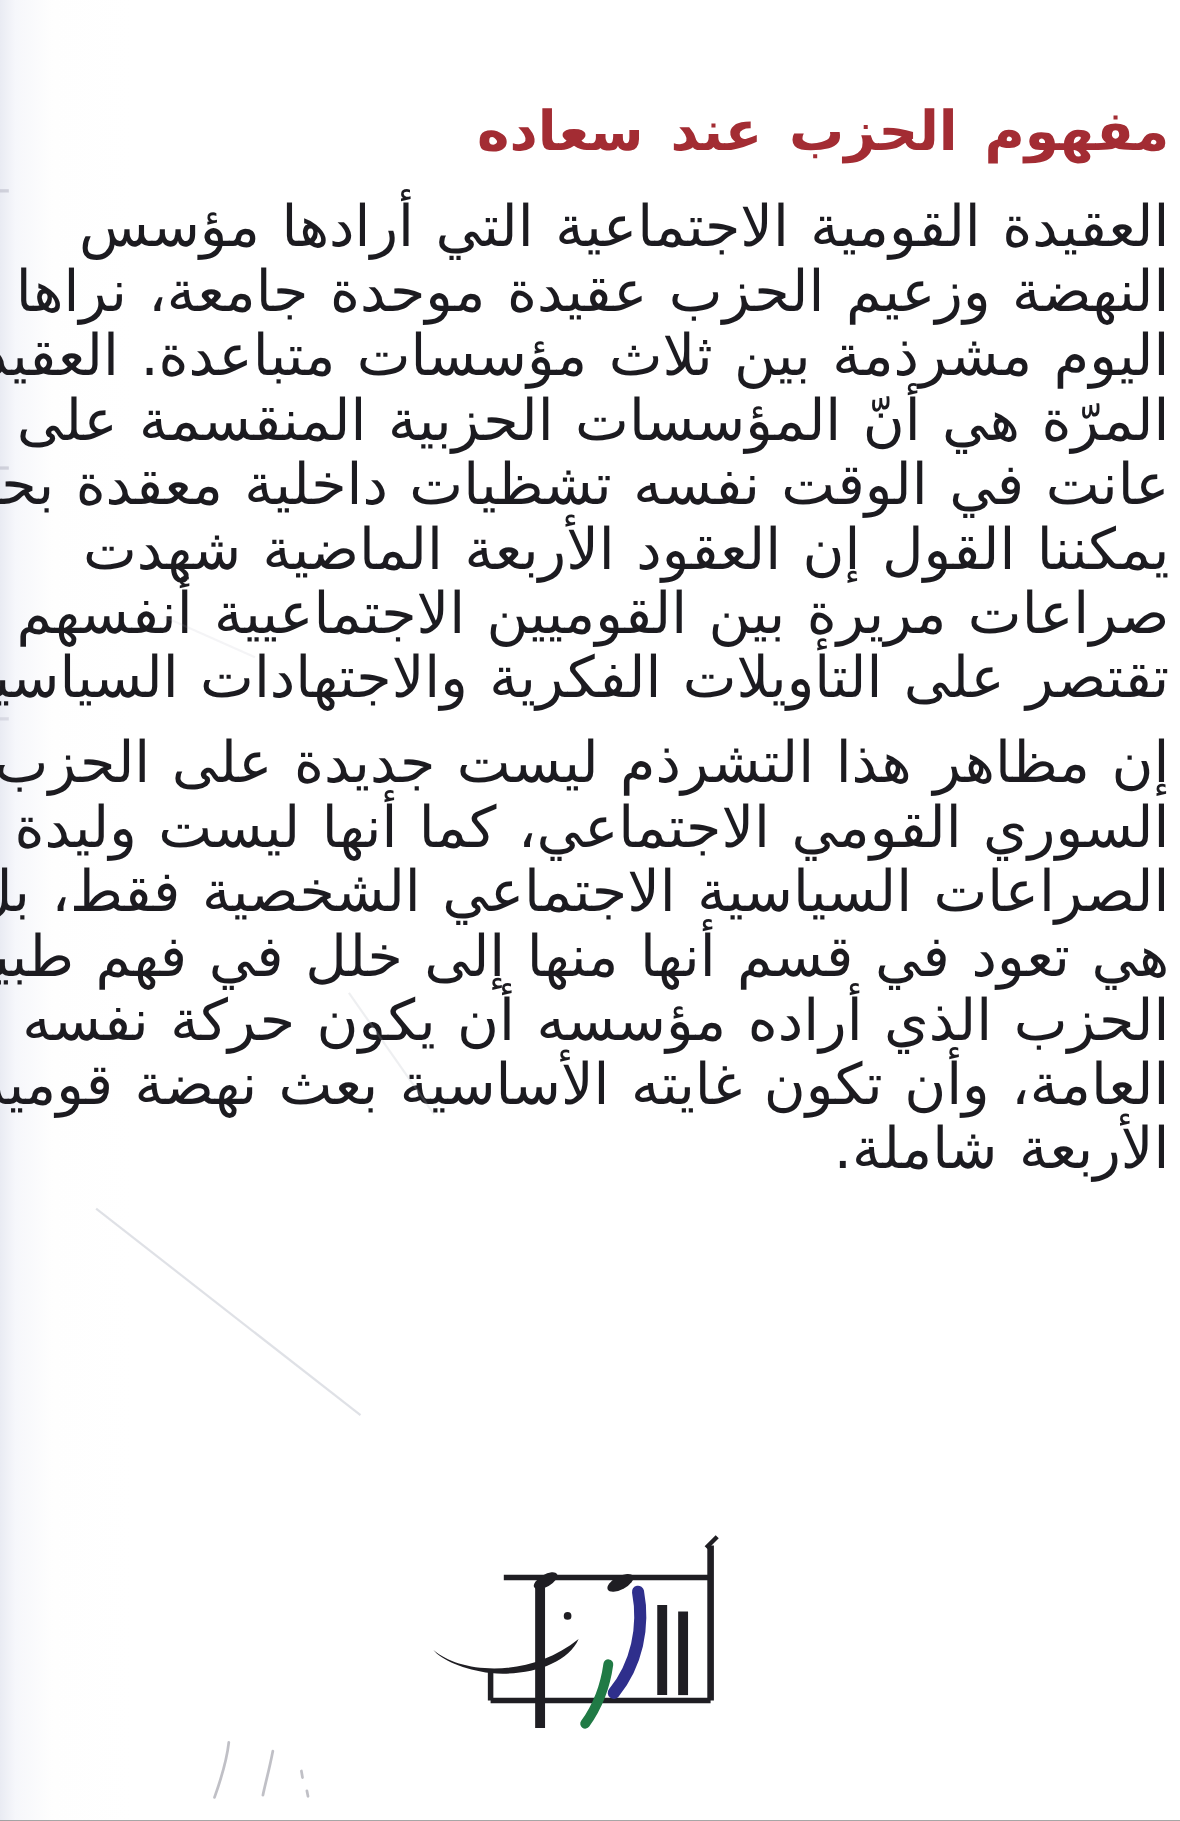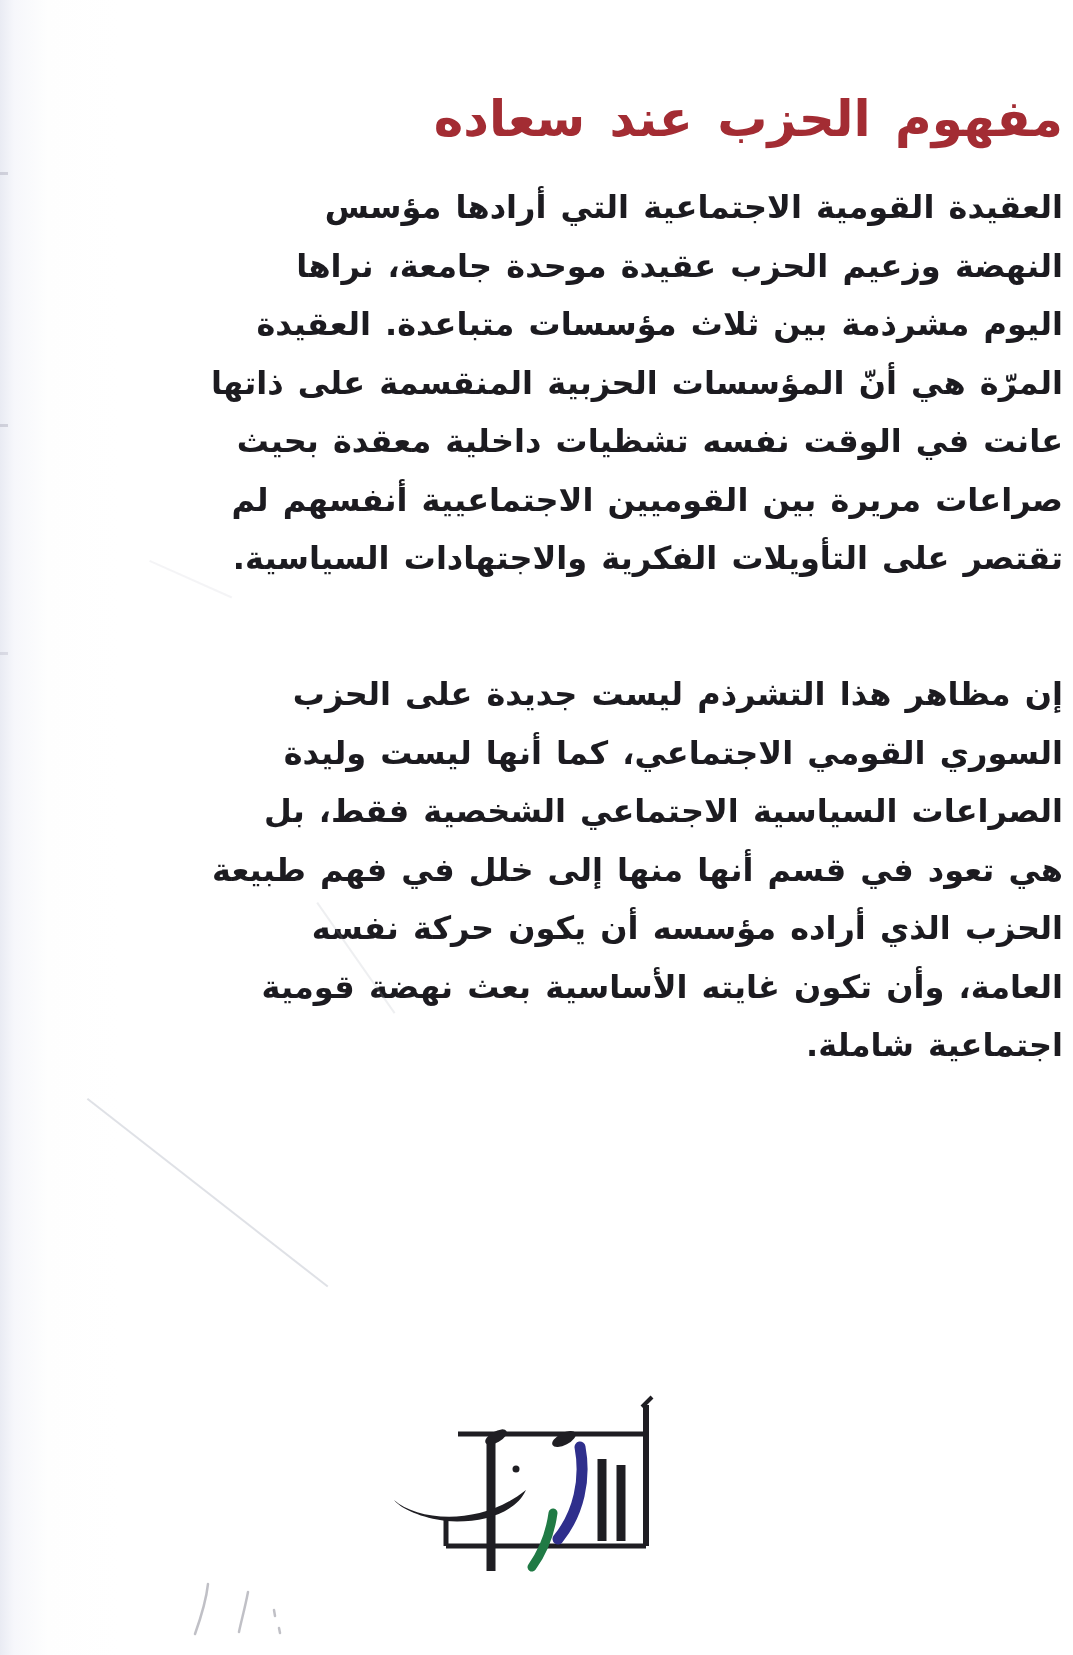--- a/index.html
+++ b/index.html
@@ -21,22 +21,22 @@
   .page-title{
     top:84px;
     font-size:50px;
     font-weight:bold;
     word-spacing:7px;
     letter-spacing:0px;
     line-height:70px;
     white-space:nowrap;
   }
   .para{
-    font-size:32px;
-    font-weight:bold;
+    font-size:52px;
+    font-weight:normal;
     color:#1c1b20;
     line-height:58.5px;
     word-spacing:3px;
   }
   .para-1{top:178px;}
   .para-2{top:665px;text-align:right;}
   .text-line{white-space:nowrap; overflow:visible;}
   .logo-wrap{
     position:absolute;
     left:388px; top:1373px;
@@ -73,32 +73,33 @@
 <div class="page">
 
   <div class="content-column page-title" style="color: rgb(163, 44, 51);">مفهوم الحزب عند سعاده</div>
 
   <div class="content-column para para-1">
     <div class="text-line">العقيدة القومية الاجتماعية التي أرادها مؤسس</div>
     <div class="text-line">النهضة وزعيم الحزب عقيدة موحدة جامعة، نراها</div>
     <div class="text-line">اليوم مشرذمة بين ثلاث مؤسسات متباعدة. العقيدة</div>
     <div class="text-line">المرّة هي أنّ المؤسسات الحزبية المنقسمة على ذاتها</div>
     <div class="text-line">عانت في الوقت نفسه تشظيات داخلية معقدة بحيث</div>
+    <div class="text-line">يمكننا القول إن العقود الأربعة الماضية شهدت</div>
     <div class="text-line">صراعات مريرة بين القوميين الاجتماعيية أنفسهم لم</div>
     <div class="text-line">تقتصر على التأويلات الفكرية والاجتهادات السياسية.</div>
   </div>
 
   <div class="content-column para para-2">
     <div class="text-line">إن مظاهر هذا التشرذم ليست جديدة على الحزب</div>
     <div class="text-line">السوري القومي الاجتماعي، كما أنها ليست وليدة</div>
     <div class="text-line">الصراعات السياسية الاجتماعي الشخصية فقط، بل</div>
     <div class="text-line">هي تعود في قسم أنها منها إلى خلل في فهم طبيعة</div>
     <div class="text-line">الحزب الذي أراده مؤسسه أن يكون حركة نفسه</div>
     <div class="text-line">العامة، وأن تكون غايته الأساسية بعث نهضة قومية</div>
-    <div class="text-line">اجتماعية شاملة.</div>
+    <div class="text-line">الأربعة شاملة.</div>
   </div>
 
   <div class="logo-wrap" aria-label="الفرات">
     <svg width="272" height="218" viewBox="0 0 272 218" xmlns="http://www.w3.org/2000/svg">
 
       <g stroke="#1f1e23" fill="none" stroke-width="5">
         <path d="M70,61 H258"></path>
         <path d="M258,32 V173" stroke-width="6"></path>
         <path d="M258,173 H58"></path>
         <path d="M58,173 V147"></path>

